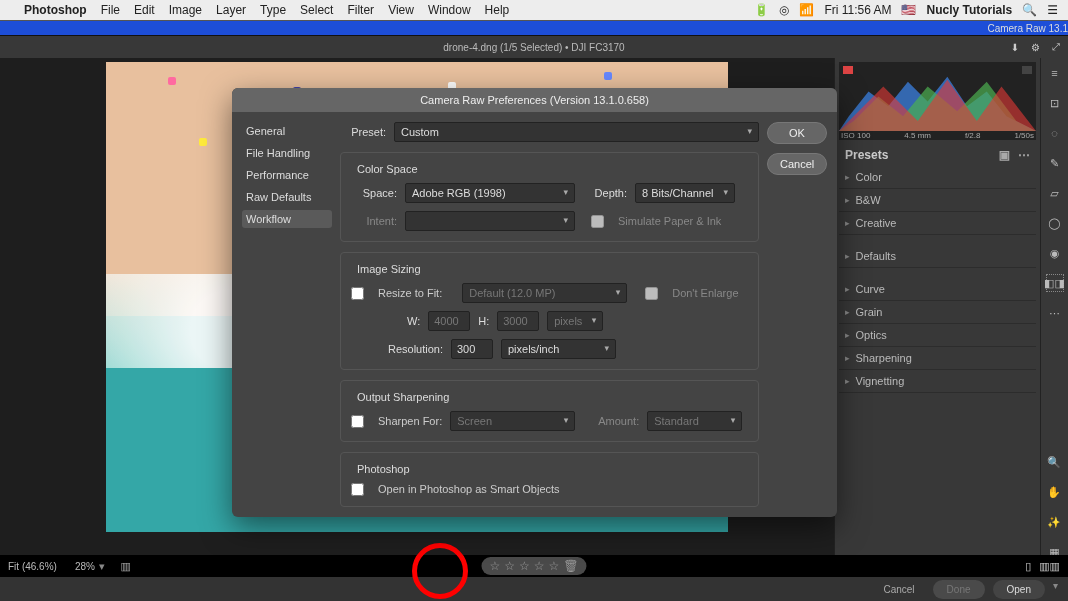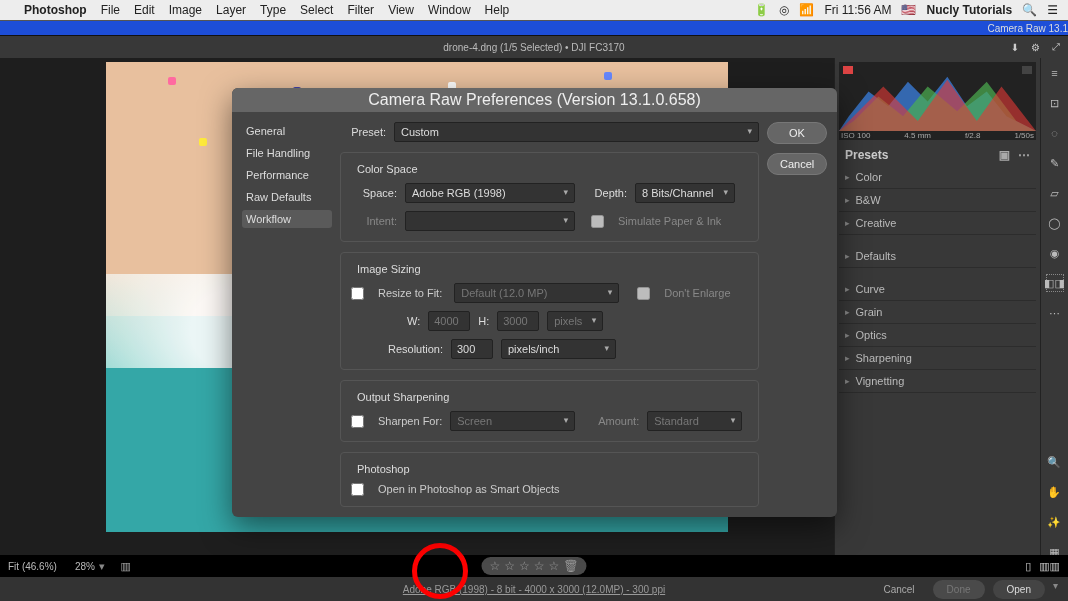--- a/index.html
+++ b/index.html
@@ -41,21 +41,21 @@
     .accordion{border-bottom:1px solid #2c2c2c;padding:5px 6px;font-size:11px;color:#bbb;display:flex;align-items:center;}
     .accordion::before{content:"▸";margin-right:6px;font-size:9px;color:#888;}
 
     .right-rail { width:28px; background:#383838; border-left:1px solid #222; display:flex; flex-direction:column; align-items:center; gap:12px; padding-top:6px;}
     .rail-icon{width:18px;height:18px;border:1px solid transparent;color:#bbb;display:flex;justify-content:center;align-items:center;}
     .rail-icon.active{border:1px dotted #888;}
 
     
     .overlay { position:absolute; inset:0; }
     .modal { position:absolute; left:232px; top:88px; width:605px; background:#444; border-radius:6px; box-shadow:0 10px 30px rgba(0,0,0,.5); }
-    .modal-title{height:24px;background:#666;border-radius:6px 6px 0 0;display:flex;justify-content:center;align-items:center;color:#eee;font-size:16px;}
+    .modal-title{height:24px;background:#666;border-radius:6px 6px 0 0;display:flex;justify-content:center;align-items:center;color:#eee;font-size:11px;}
     .modal-body{display:flex;padding:10px;}
     .m-sidebar{width:90px;display:flex;flex-direction:column;gap:4px;font-size:11px;}
     .m-sidebar div{padding:3px 4px;border-radius:3px;cursor:pointer;color:#ddd;}
     .m-sidebar div.sel{background:#5a5a5a;}
     .m-main{flex:1;padding:0 8px;display:flex;flex-direction:column;gap:8px;}
     .m-right{width:60px;display:flex;flex-direction:column;gap:9px;}
     .btn{background:#666;border:1px solid #777;border-radius:12px;padding:4px 12px;color:#eee;text-align:center;font-size:11px;cursor:pointer;}
     .row{display:flex;align-items:center;gap:8px;}
     .label{font-size:11px;color:#ddd;text-align:right;}
     .sel-box{background:#333;border:1px solid #222;color:#ddd;font-size:11px;padding:3px 6px;position:relative;border-radius:2px;}
@@ -228,21 +228,20 @@
     <span class="star">☆</span>
     <span class="star">🗑</span>
   </div>
   <div class="rightico">
     <span>▯</span>
     <span>▥▥</span>
   </div>
 </div>
 
 <div class="bottom2">
-  <span class="link">Adobe RGB (1998) - 8 bit - 4000 x 3000 (12.0MP) - 300 ppi</span>
   <div class="actions">
     <span style="padding:4px 10px">Cancel</span>
     <span class="act dis">Done</span>
     <span class="act">Open</span>
     <span style="color:#888">▾</span>
   </div>
 </div>
 
 <div class="red-ring"></div>
 
@@ -282,21 +281,21 @@
           </div>
         </div>
 
         <div class="group">
           <div class="gtitle">Image Sizing</div>
           <div class="row">
             <label class="cb">
                 <input type="checkbox" style="">
                 <span>Resize to Fit:</span>
               </label>
-            <div class="sel-box disabled" style="width:165px;margin-left:4px"><span>Default  (12.0 MP)</span></div>
+            <div class="sel-box disabled" style="width:165px;margin-left:12px"><span>Default  (12.0 MP)</span></div>
             <label class="cb" style="margin-left:10px">
                 <input type="checkbox" disabled="" style="">
                 <span class="disabled-t">Don't Enlarge</span>
               </label>
           </div>
           <div class="row" style="margin-top:8px;padding-left:56px">
             <span class="label">W:</span>
             <input class="inp dis" disabled="" value="4000" style="">
             <span class="label">H:</span>
             <input class="inp dis" disabled="" value="3000" style="">

